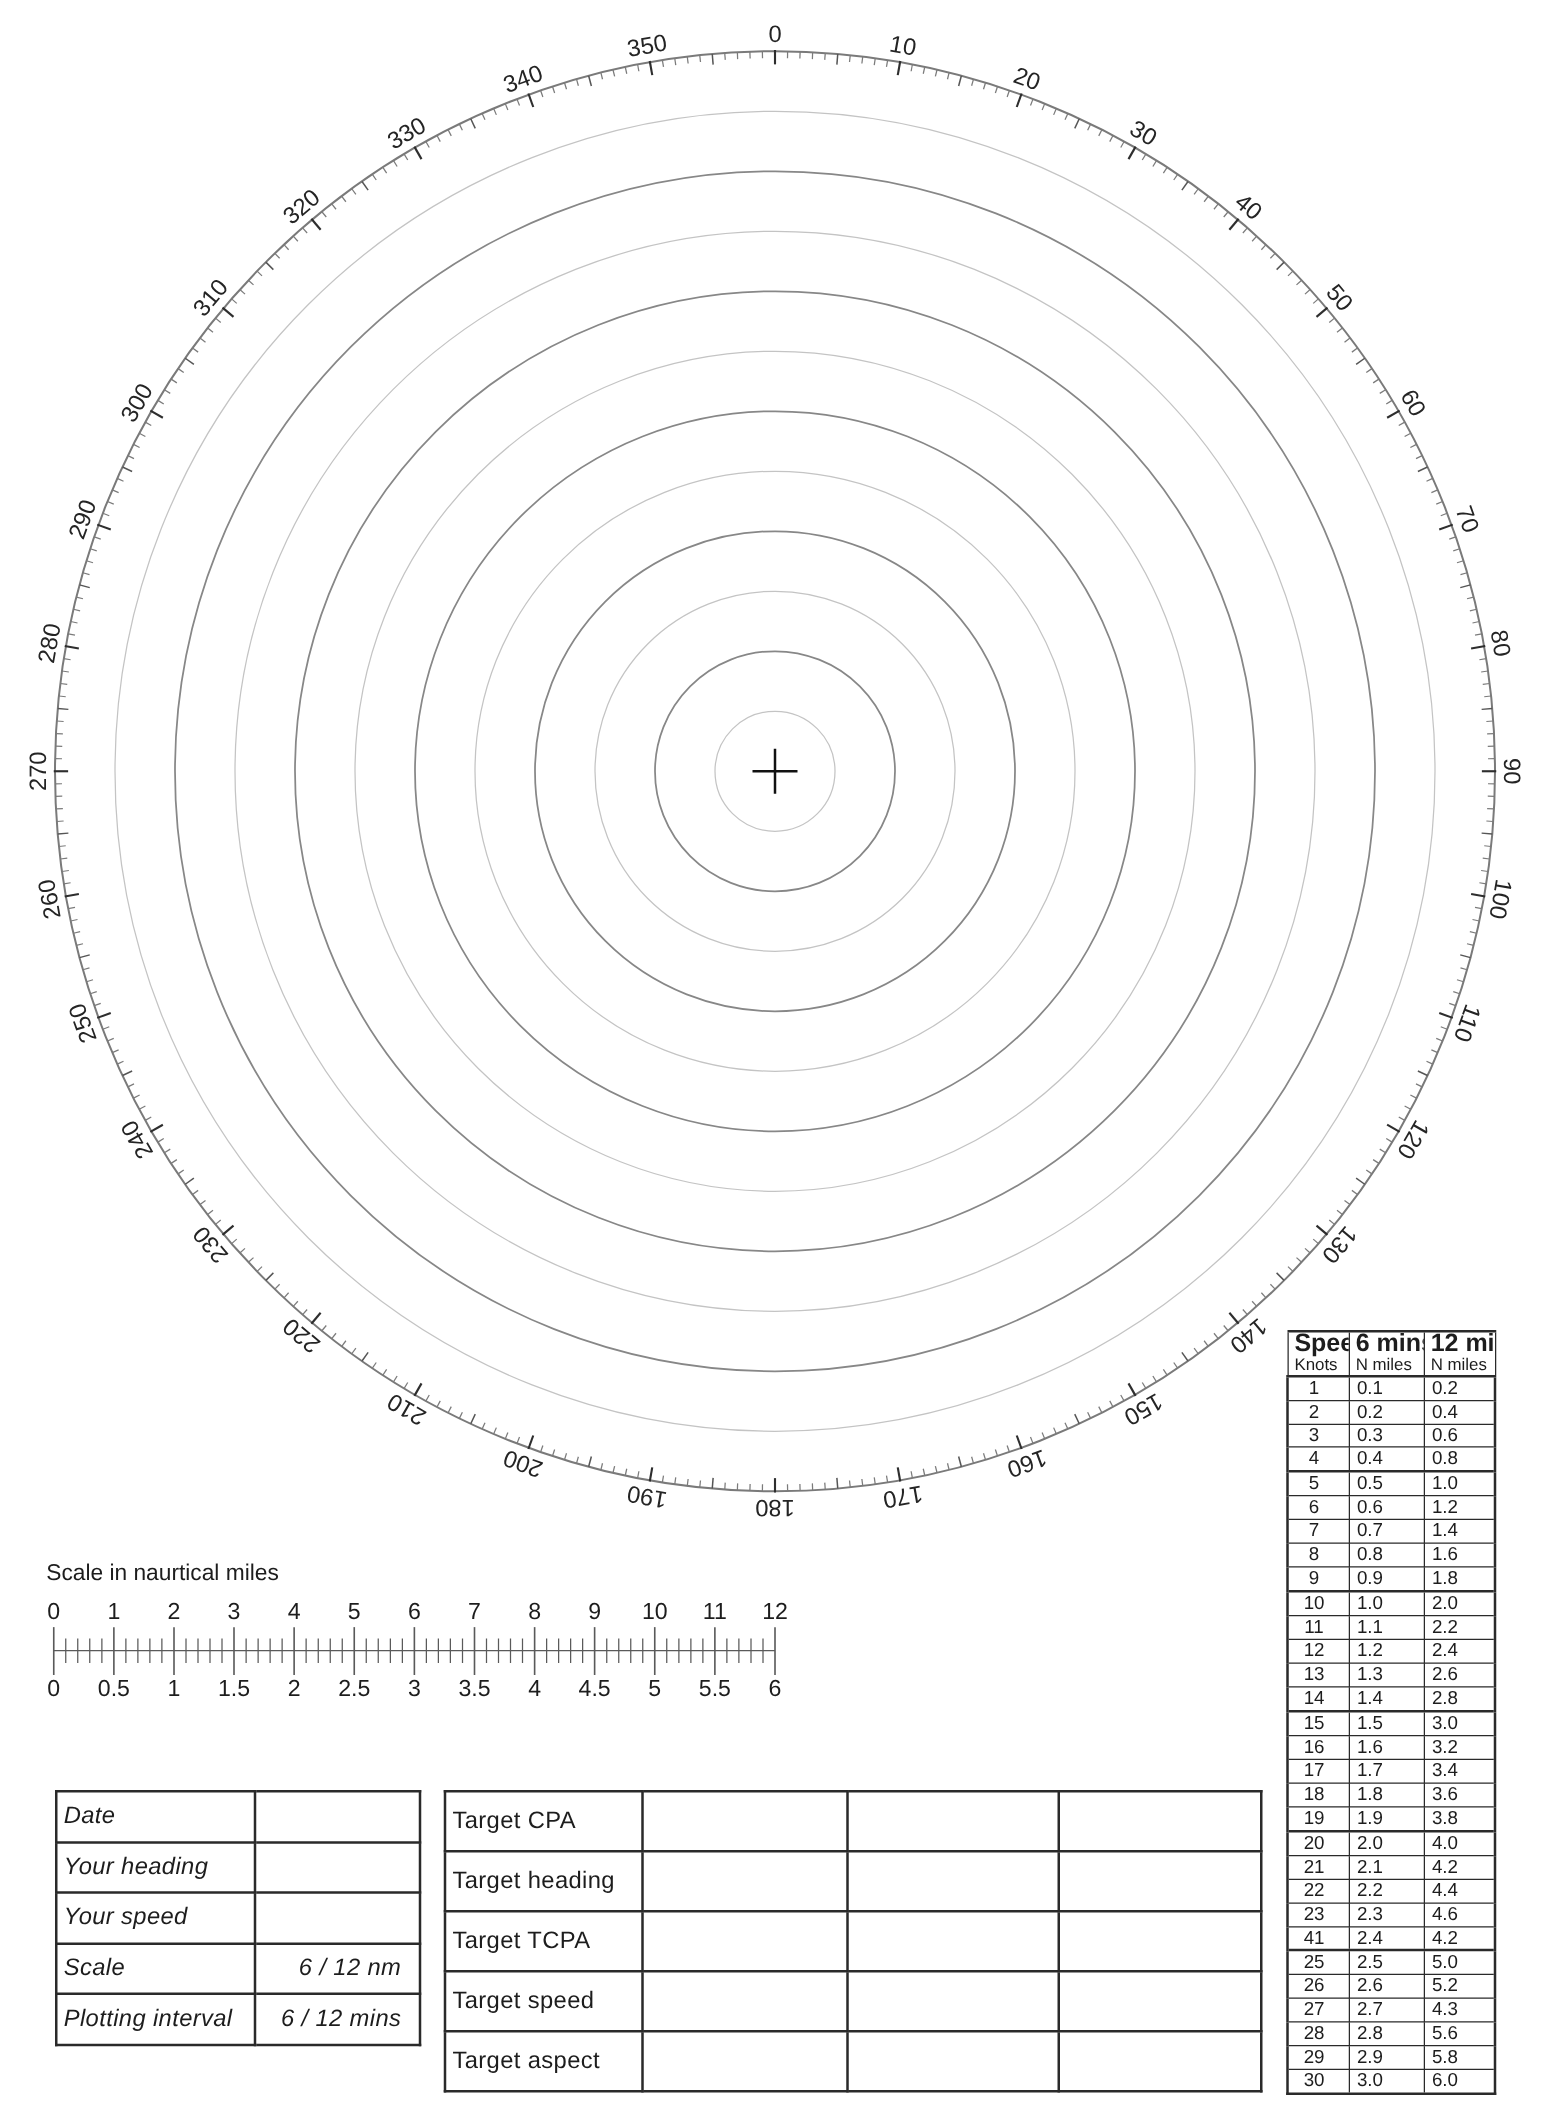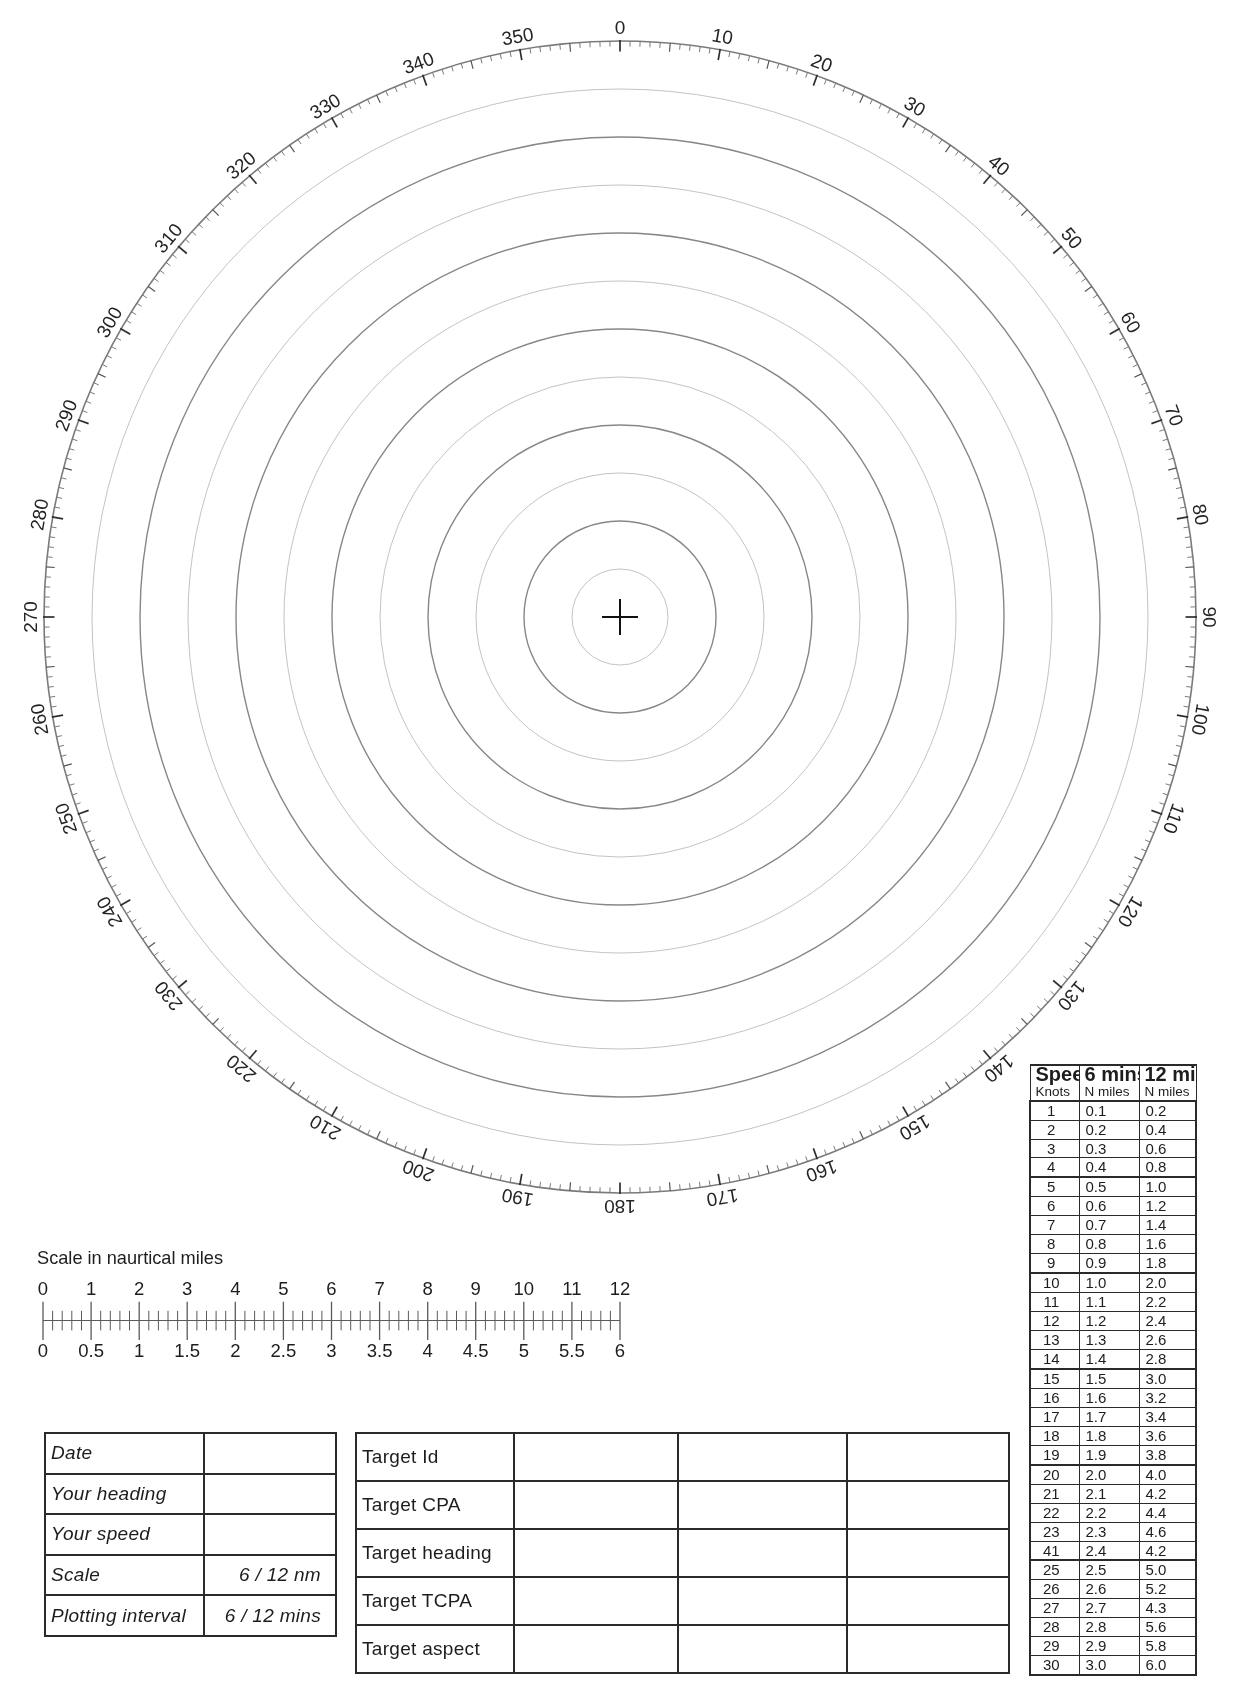--- a/index.html
+++ b/index.html
@@ -580,40 +580,40 @@
   </table>
 
 <table class="t2">
     <colgroup>
       <col style="width:158px">
       <col style="width:164px">
       <col style="width:169px">
       <col>
     </colgroup>
 <tbody>
-      <tr>
-        <td>Target Id</td>
-        <td></td>
-        <td></td>
-        <td></td>
-      </tr>
 <tr>
         <td>Target CPA</td>
         <td></td>
         <td></td>
         <td></td>
       </tr>
 <tr>
         <td>Target heading</td>
         <td></td>
         <td></td>
         <td></td>
       </tr>
 <tr>
         <td>Target TCPA</td>
+        <td></td>
+        <td></td>
+        <td></td>
+      </tr>
+<tr>
+        <td>Target speed</td>
         <td></td>
         <td></td>
         <td></td>
       </tr>
 <tr>
         <td>Target aspect</td>
         <td></td>
         <td></td>
         <td></td>
       </tr>

